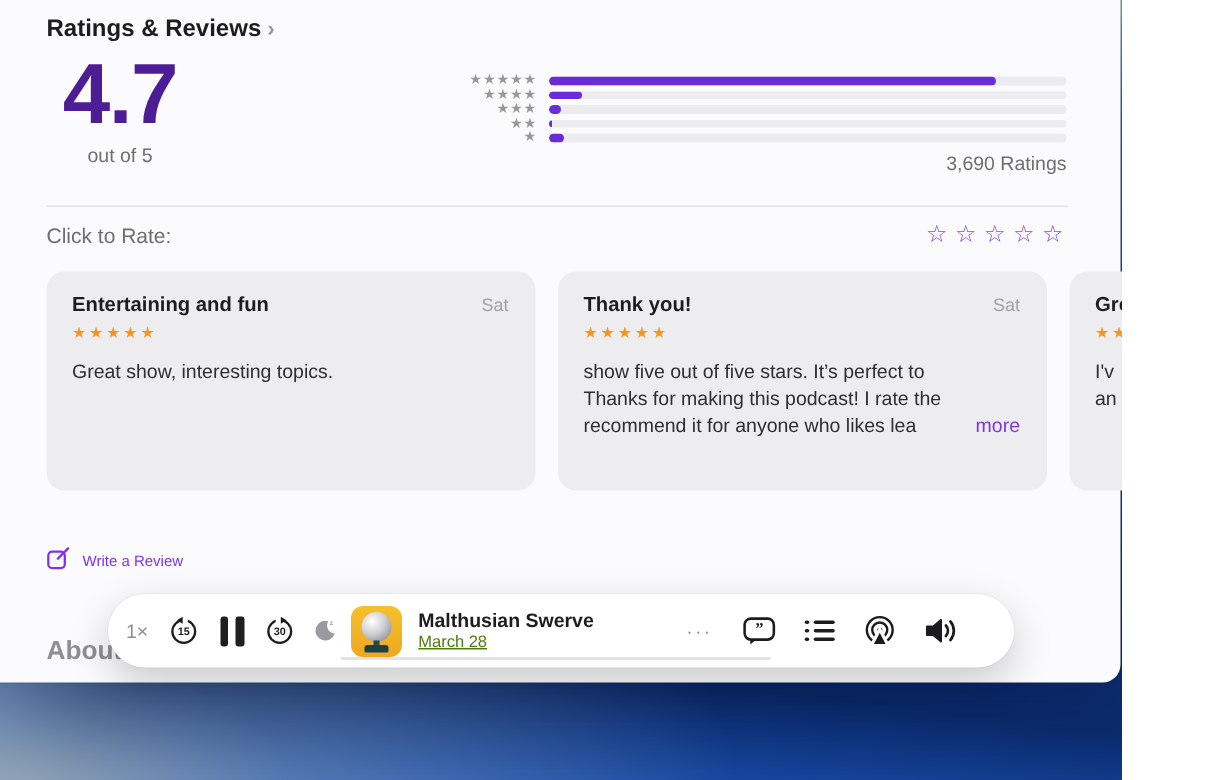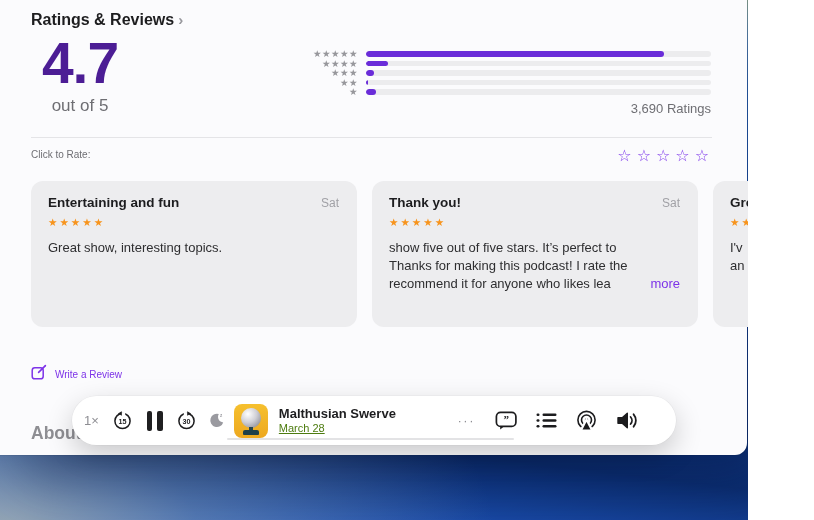--- a/index.html
+++ b/index.html
@@ -17,35 +17,35 @@
   .window { position:absolute; left:0; top:0; width:747px; height:455px;
     background:#fbfbfd; border-bottom-right-radius:12px;
     box-shadow: 0 0 0 1px rgba(0,0,0,.06), 22px 24px 60px rgba(5,20,60,.45);
   }
 
   .section-header { position:absolute; left:31px; top:11px; font-size:16px; font-weight:bold; color:#1d1d1f; cursor:pointer; }
   .section-header .chev { color:#98989d; font-weight:bold; margin-left:4px; font-size:15px; }
 
   .score { position:absolute; left:30px; top:32px; width:100px; text-align:center; }
   .score .big { font-size:57px; font-weight:800; color:#4c1d95; line-height:1.1; letter-spacing:-1px; }
-  .score .outof { font-size:17px; color:#6e6e73; margin-top:1px; }
+  .score .outof { font-size:13px; color:#6e6e73; margin-top:1px; }
 
   
   .histo { position:absolute; left:296px; right:36px; top:51px; }
   .histo-row { display:flex; align-items:center; height:5.5px; margin-bottom:4px; }
   .histo-stars { width:70px; text-align:right; padding-right:8px; font-size:9.5px; line-height:1;
     color:#97979c; letter-spacing:0.5px; white-space:nowrap; }
   .histo-track { flex:1; height:5.5px; background:#ececee; border-radius:3px; position:relative; overflow:hidden; }
   .histo-fill { position:absolute; left:0; top:0; bottom:0; border-radius:3px; background:#6a2cd9; }
 
   .ratings-count { position:absolute; right:36px; top:101px; font-size:13px; color:#6e6e73; }
 
   .divider { position:absolute; left:31px; right:35px; top:137px; height:1px; background:#e4e4e7; }
 
-  .rate-label { position:absolute; left:31px; top:149px; font-size:10px; color:#6e6e73; }
+  .rate-label { position:absolute; left:31px; top:149px; font-size:14px; color:#6e6e73; }
   .rate-stars { position:absolute; right:33px; top:146px; font-size:16px; color:#8644ec; letter-spacing:5px; cursor:pointer; }
 
   
   .cards { position:absolute; left:31px; top:181px; height:146px; display:flex; gap:15px; }
   .card { width:326px; min-width:326px; height:146px; background:#ededef; border-radius:12px; padding:14px 18px 14px 17px; }
   .card-head { display:flex; justify-content:space-between; align-items:baseline; }
   .card-title { font-size:13.5px; font-weight:bold; color:#1d1d1f; white-space:nowrap; }
   .card-date { font-size:12px; color:#a1a1a6; }
   .card-stars { margin-top:6px; font-size:10.5px; letter-spacing:2px; color:#f7941d; }
   .card-body { margin-top:11px; font-size:13px; color:#2e2e30; line-height:18px; }

